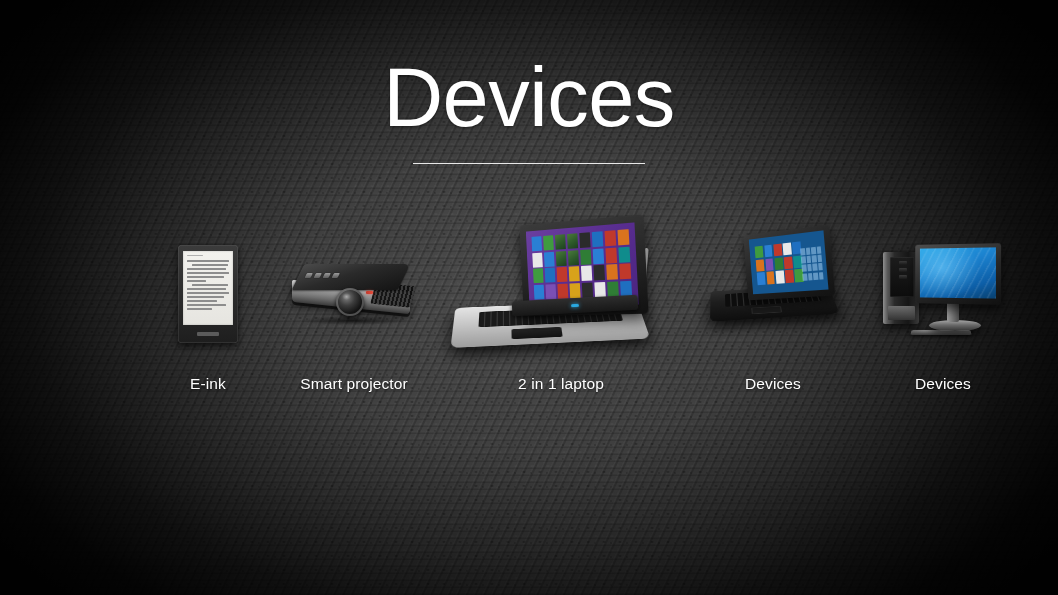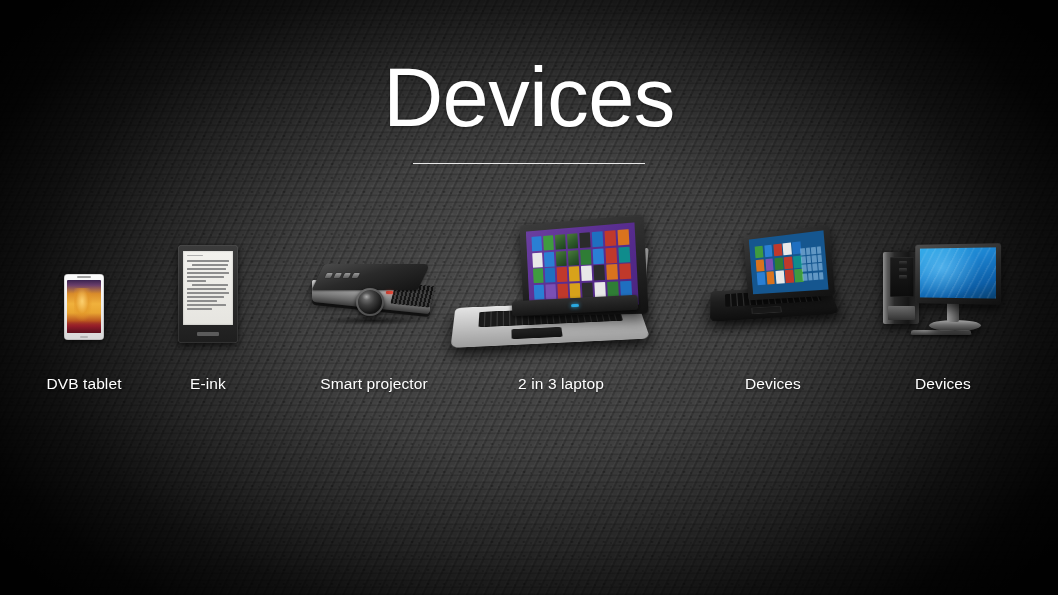--- a/index.html
+++ b/index.html
@@ -113,21 +113,21 @@
     font-weight: 400;
     color: #ffffff;
     letter-spacing: .1px;
     white-space: nowrap;
     text-shadow: 0 1px 2px rgba(0,0,0,.6);
   }
 
   
   .dev-tablet    { left: 18px;  top: 0; width: 132px; }
   .dev-eink      { left: 148px; top: 0; width: 120px; }
-  .dev-projector { left: 292px; top: 0; width: 164px; }
+  .dev-projector { left: 272px; top: 0; width: 164px; }
   .dev-2in1      { left: 444px; top: 0; width: 234px; }
   .dev-laptop    { left: 700px; top: 0; width: 146px; }
   .dev-desktop   { left: 860px; top: 0; width: 166px; }
 
   
   .tab-body {
     position: absolute;
     left: 50%; margin-left: -20px;
     top: 62px;
     width: 40px; height: 66px;
@@ -498,30 +498,20 @@
   <div class="bg-texture2"></div>
   <div class="bg-vignette"></div>
 
   <div class="title-block">
     <h1 class="slide-title">Devices</h1>
     <div class="title-rule"></div>
   </div>
 
   <div class="device-row">
 
-    <div class="device dev-tablet">
-      <div class="device-art">
-        <div class="tab-body">
-          <div class="tab-speaker"></div>
-          <div class="tab-screen"></div>
-          <div class="tab-home"></div>
-        </div>
-      </div>
-      <div class="device-label">DVB tablet</div>
-    </div>
 
     <div class="device dev-eink">
       <div class="device-art">
         <div class="eink-body">
           <div class="eink-screen">
             <div class="eink-line head"></div>
             <div class="eink-line w100"></div>
             <div class="eink-line ind"></div>
             <div class="eink-line w94"></div>
             <div class="eink-line w100"></div>
@@ -606,21 +596,21 @@
                 <span class="tl green2"></span>
                 <span class="tl blue2"></span>
               </div>
             </div>
           </div>
           <div class="t1-hinge">
             <div class="t1-hinge-led"></div>
           </div>
         </div>
       </div>
-      <div class="device-label">2 in 3 laptop</div>
+      <div class="device-label">2 in 1 laptop</div>
     </div>
 
     <div class="device dev-laptop">
       <div class="device-art">
         <div class="lap">
           <div class="lap-base">
             <div class="lap-keys"></div>
             <div class="lap-pad"></div>
           </div>
           <div class="lap-lid">

